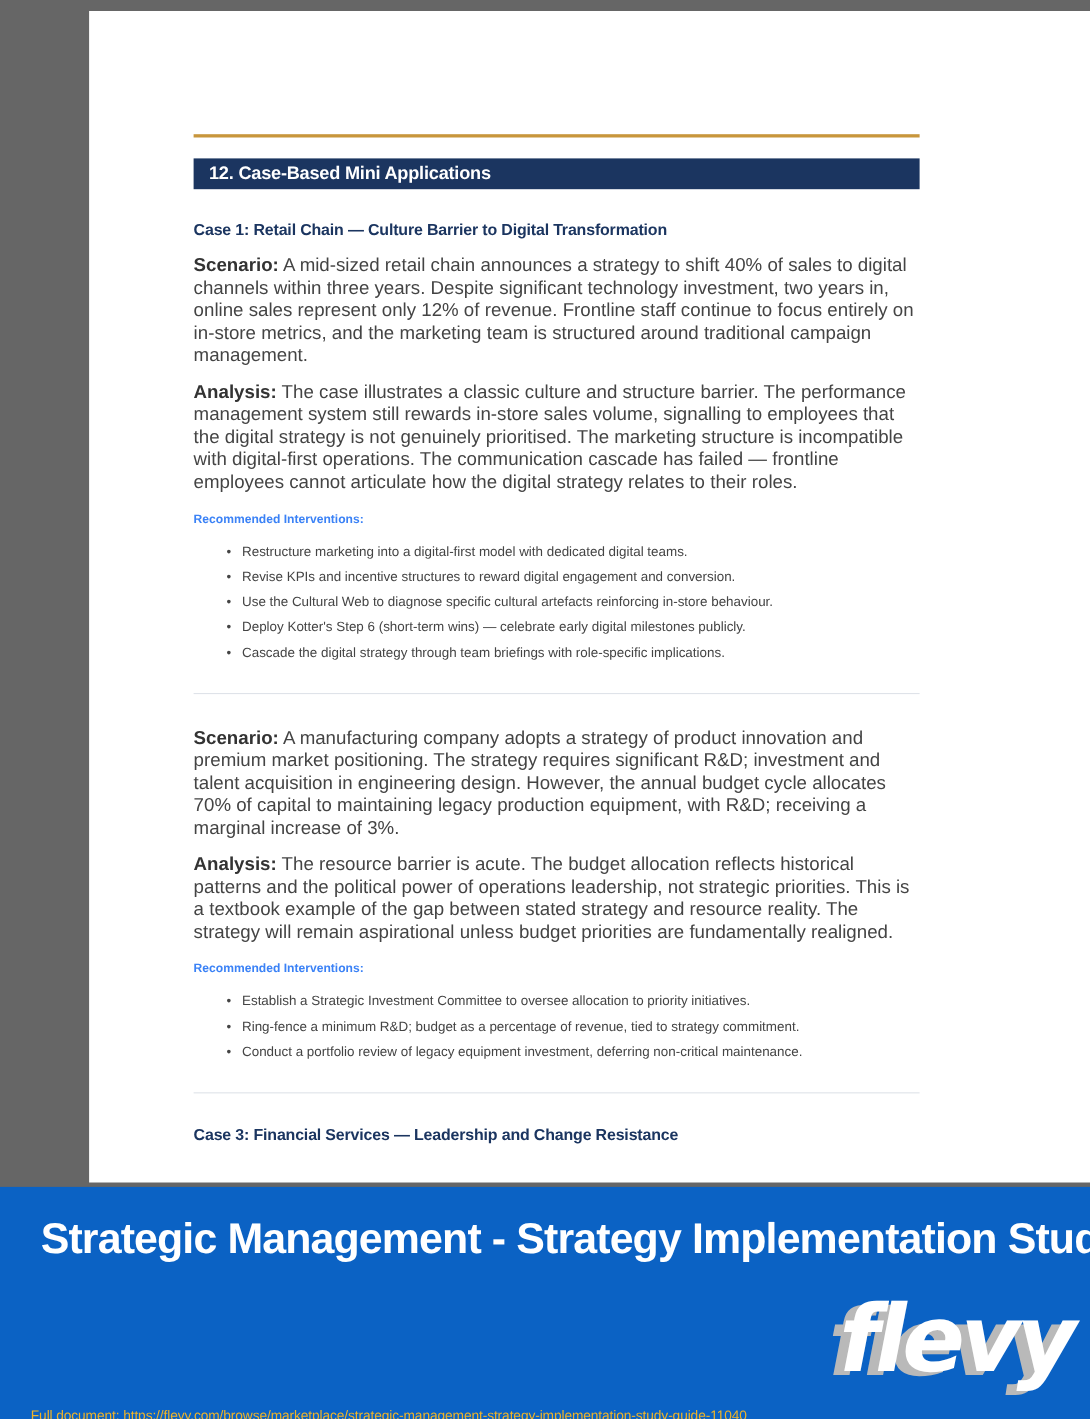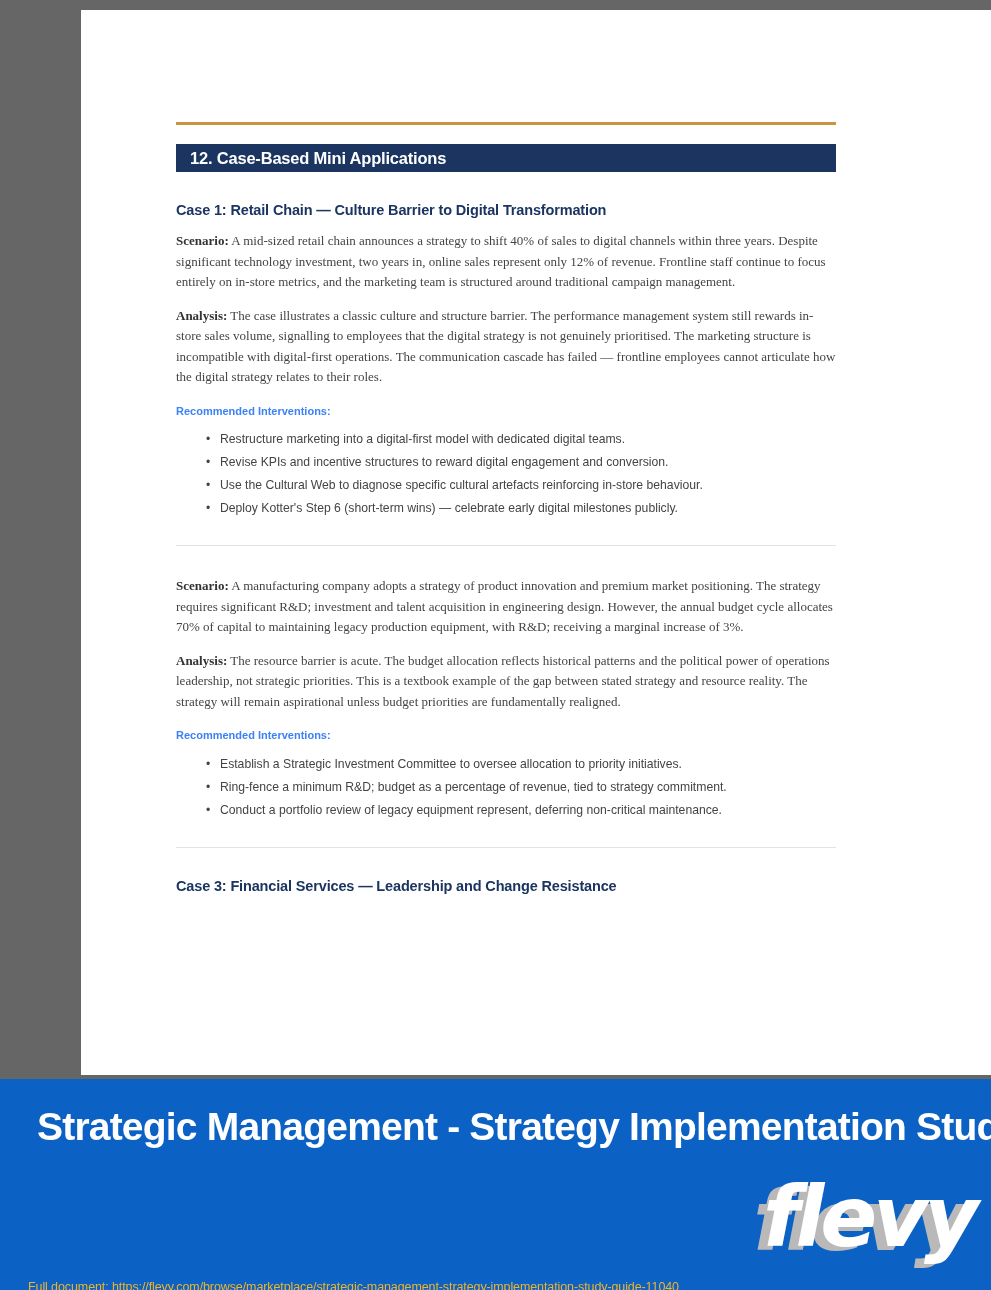--- a/index.html
+++ b/index.html
@@ -65,25 +65,24 @@
     color: #1b3560;
     font-size: 14.5px;
     font-weight: bold;
     letter-spacing: -0.15px;
     margin-bottom: 13px;
     white-space: nowrap;
   }
 
   .para {
     color: #444444;
-    font-size: 13px;
+    font-size: 17px;
     line-height: 20.5px;
     margin-bottom: 13px;
     text-align: left;
-    font-family: Liberation Serif, serif;
   }
   .para .lead {
     font-weight: bold;
     color: #333333;
   }
 
   .sub-heading {
     color: #3b82f6;
     font-size: 11px;
     font-weight: bold;
@@ -211,37 +210,38 @@
 
       <p class="para"><span class="lead">Analysis:</span><span> The case illustrates a classic culture and structure barrier. The performance management system still rewards in-store sales volume, signalling to employees that the digital strategy is not genuinely prioritised. The marketing structure is incompatible with digital-first operations. The communication cascade has failed — frontline employees cannot articulate how the digital strategy relates to their roles.</span></p>
 
       <div class="sub-heading">Recommended Interventions:</div>
 
       <ul class="bullets">
         <li>Restructure marketing into a digital-first model with dedicated digital teams.</li>
         <li>Revise KPIs and incentive structures to reward digital engagement and conversion.</li>
         <li>Use the Cultural Web to diagnose specific cultural artefacts reinforcing in-store behaviour.</li>
         <li>Deploy Kotter's Step 6 (short-term wins) — celebrate early digital milestones publicly.</li>
+        <li>Cascade the digital strategy through team briefings with role-specific implications.</li>
       </ul>
 
       <div class="case-divider"></div>
     </div>
 
     <div class="case-block">
 
       <p class="para"><span class="lead">Scenario:</span><span> A manufacturing company adopts a strategy of product innovation and premium market positioning. The strategy requires significant R&amp;D; investment and talent acquisition in engineering design. However, the annual budget cycle allocates 70% of capital to maintaining legacy production equipment, with R&amp;D; receiving a marginal increase of 3%.</span></p>
 
       <p class="para"><span class="lead">Analysis:</span><span> The resource barrier is acute. The budget allocation reflects historical patterns and the political power of operations leadership, not strategic priorities. This is a textbook example of the gap between stated strategy and resource reality. The strategy will remain aspirational unless budget priorities are fundamentally realigned.</span></p>
 
       <div class="sub-heading">Recommended Interventions:</div>
 
       <ul class="bullets">
         <li>Establish a Strategic Investment Committee to oversee allocation to priority initiatives.</li>
         <li>Ring-fence a minimum R&amp;D; budget as a percentage of revenue, tied to strategy commitment.</li>
-        <li>Conduct a portfolio review of legacy equipment represent, deferring non-critical maintenance.</li>
+        <li>Conduct a portfolio review of legacy equipment investment, deferring non-critical maintenance.</li>
       </ul>
 
       <div class="case-divider"></div>
     </div>
 
     <div class="case-block">
       <div class="case-heading">Case 3: Financial Services — Leadership and Change Resistance</div>
     </div>
 
   </div>

